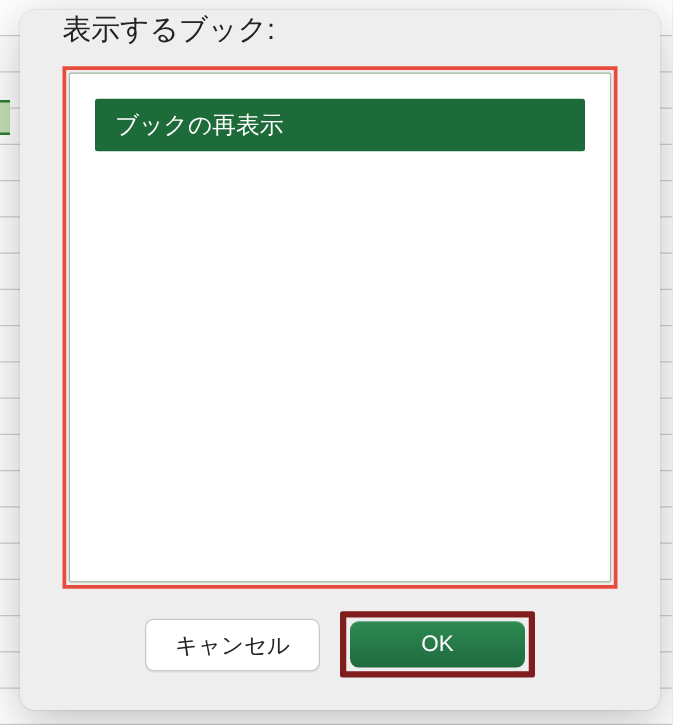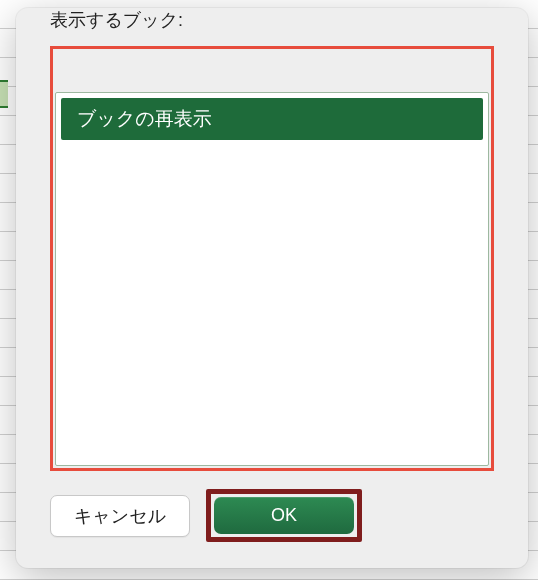--- a/index.html
+++ b/index.html
@@ -56,60 +56,59 @@
       color: #222;
       padding: 18px 0 20px 0;
     }
     .dialog-body {
       padding: 0 34px;
       flex: 1;
       display: flex;
       flex-direction: column;
     }
     .list-label {
-      font-size: 18px;
+      font-size: 23px;
       color: #222;
       margin-bottom: 14px;
     }
     .listbox-wrap {
       border: 3px solid #e74c3c;
       padding: 2px;
       flex: 1;
       margin-bottom: 18px;
       display: flex;
     }
     .listbox {
       flex: 1;
       background: #ffffff;
       border: 1px solid #9db8a0;
       border-radius: 2px;
       overflow-y: scroll;
-      padding: 5px;
-      margin-top: 41px;
+      padding: 20px;
     }
     .listbox::-webkit-scrollbar {
       width: 16px;
     }
     .listbox::-webkit-scrollbar-track {
       background: #fafafa;
     }
     .listbox::-webkit-scrollbar-thumb {
       background: #fafafa;
     }
     .list-item {
       background: #1e6b3a;
       color: #ffffff;
       font-size: 19px;
       padding: 8px 16px;
       border-radius: 2px;
       cursor: default;
     }
     .button-row {
       display: flex;
-      justify-content: flex-start;
+      justify-content: center;
       gap: 16px;
       padding: 0 34px 26px 34px;
       align-items: center;
     }
     .btn {
       font-size: 18px;
       padding: 8px 0;
       border-radius: 7px;
       border: none;
       cursor: pointer;

